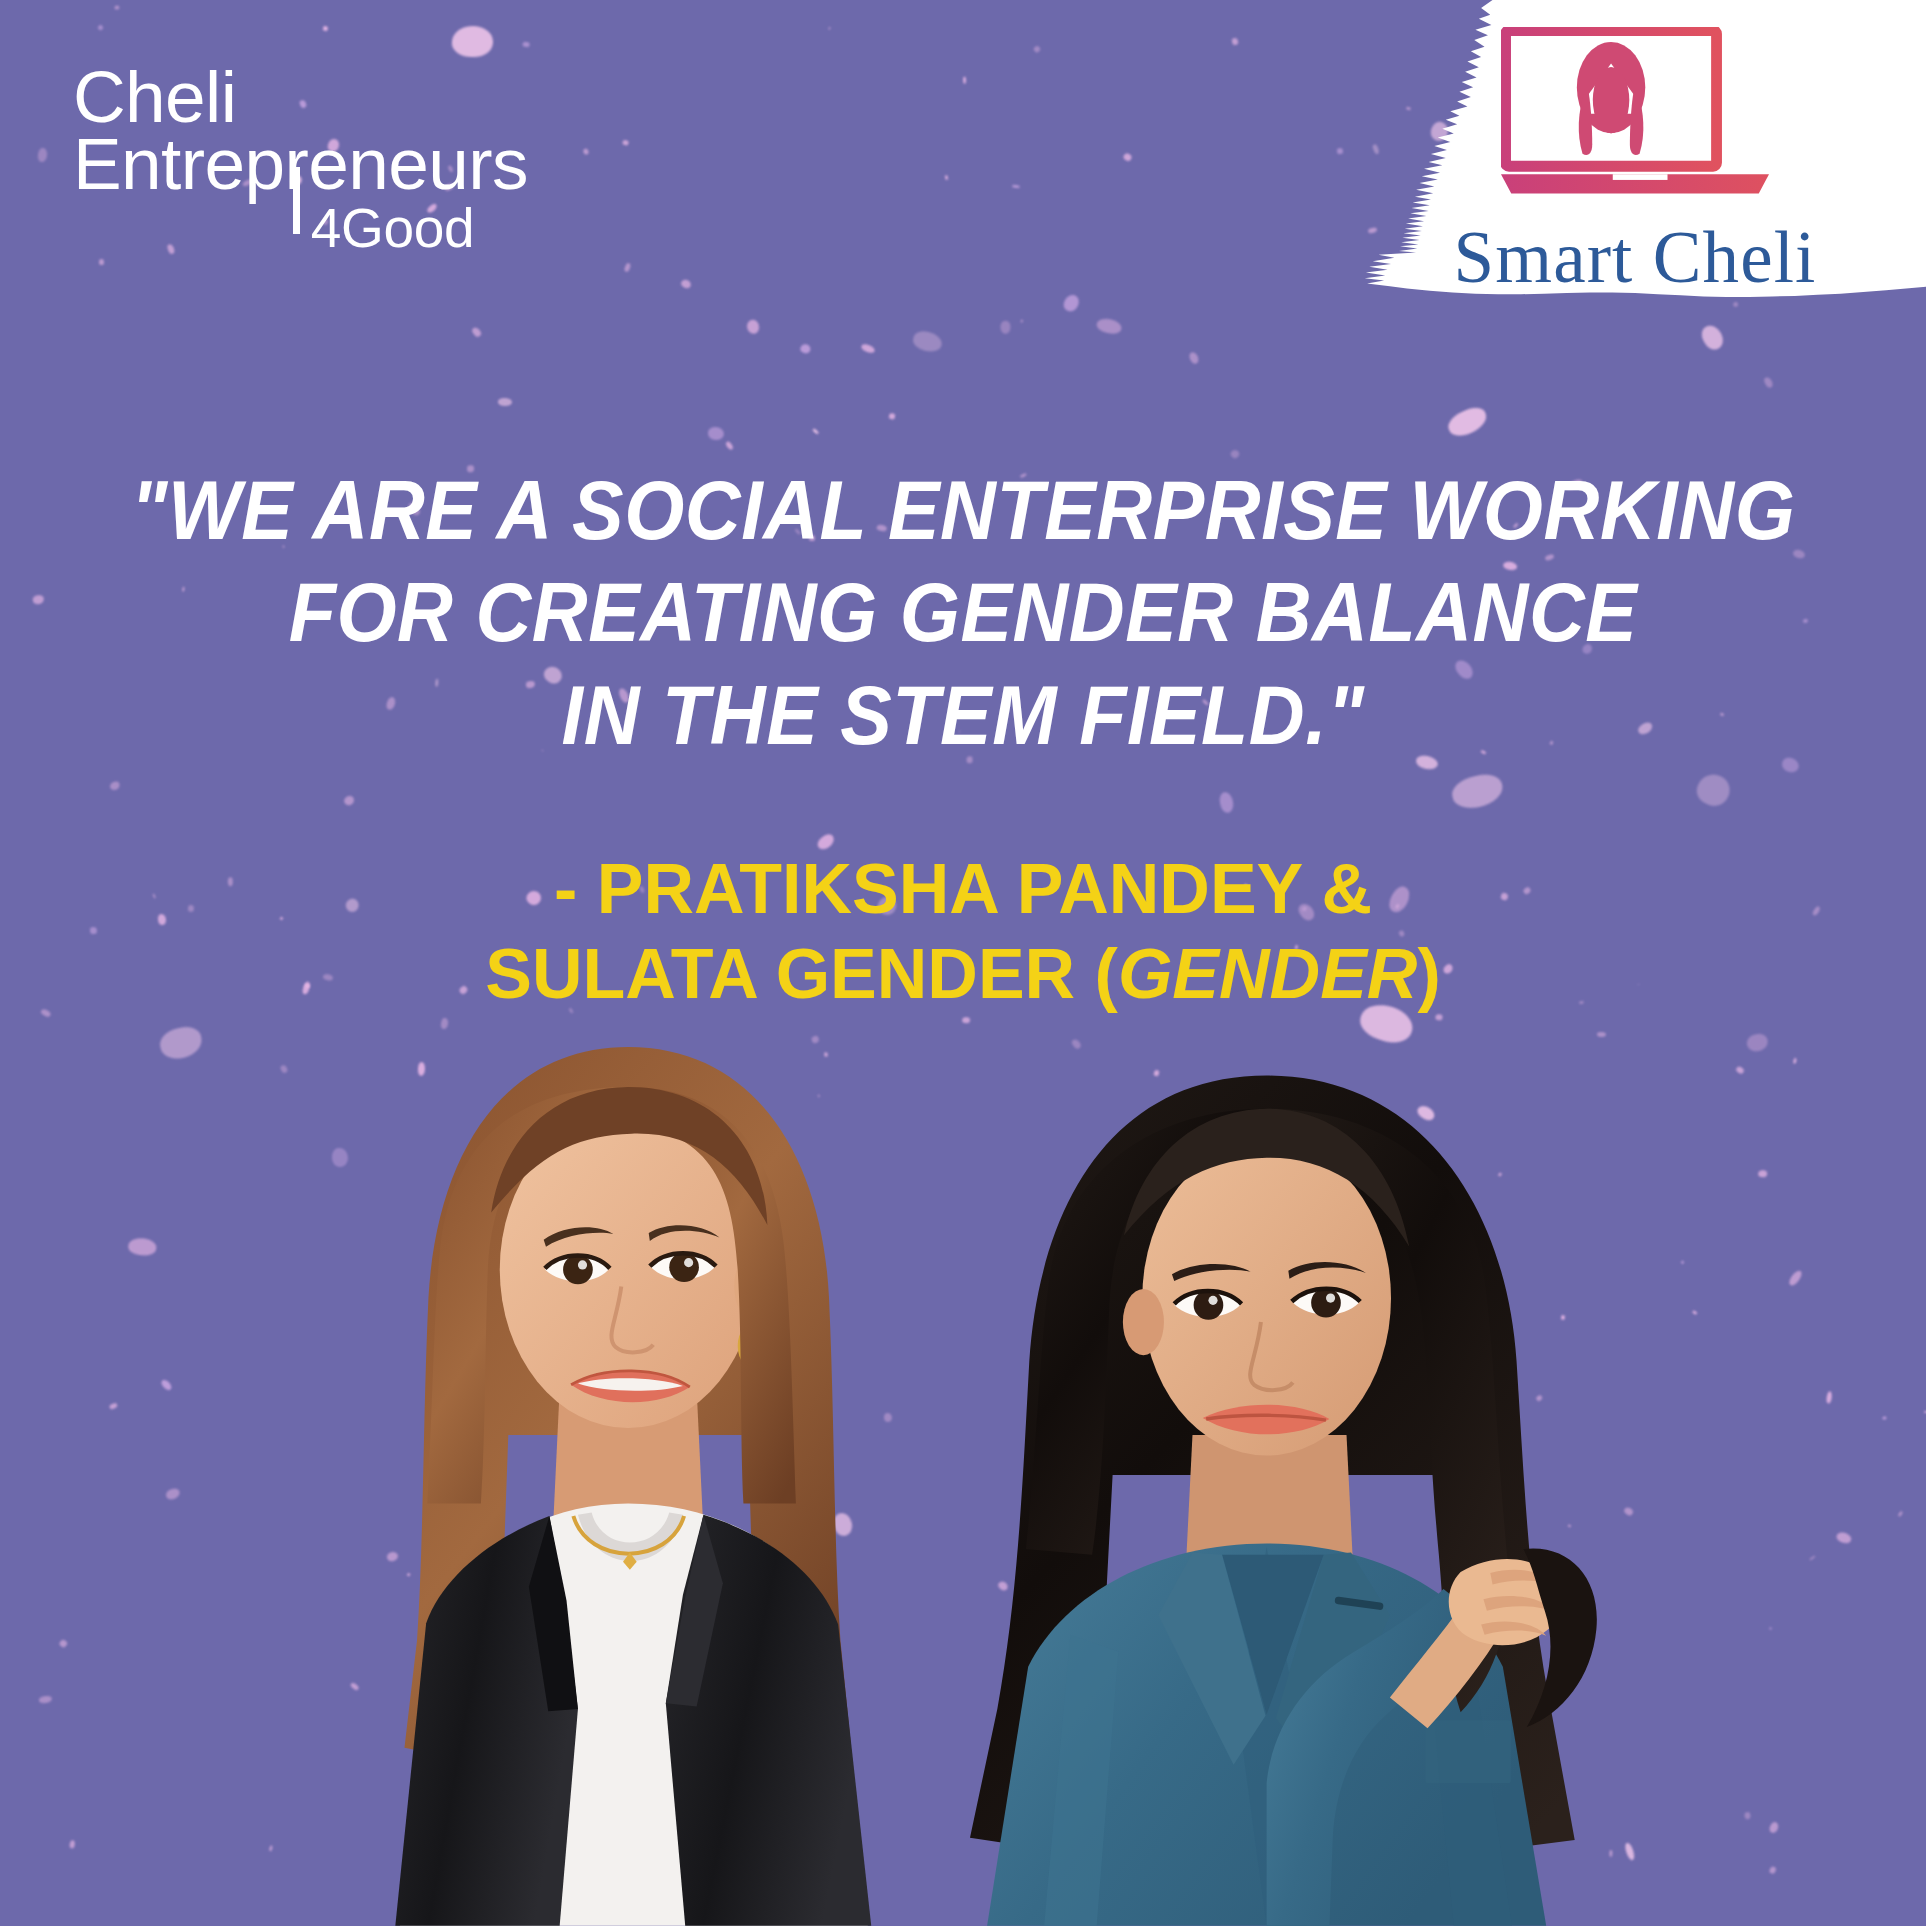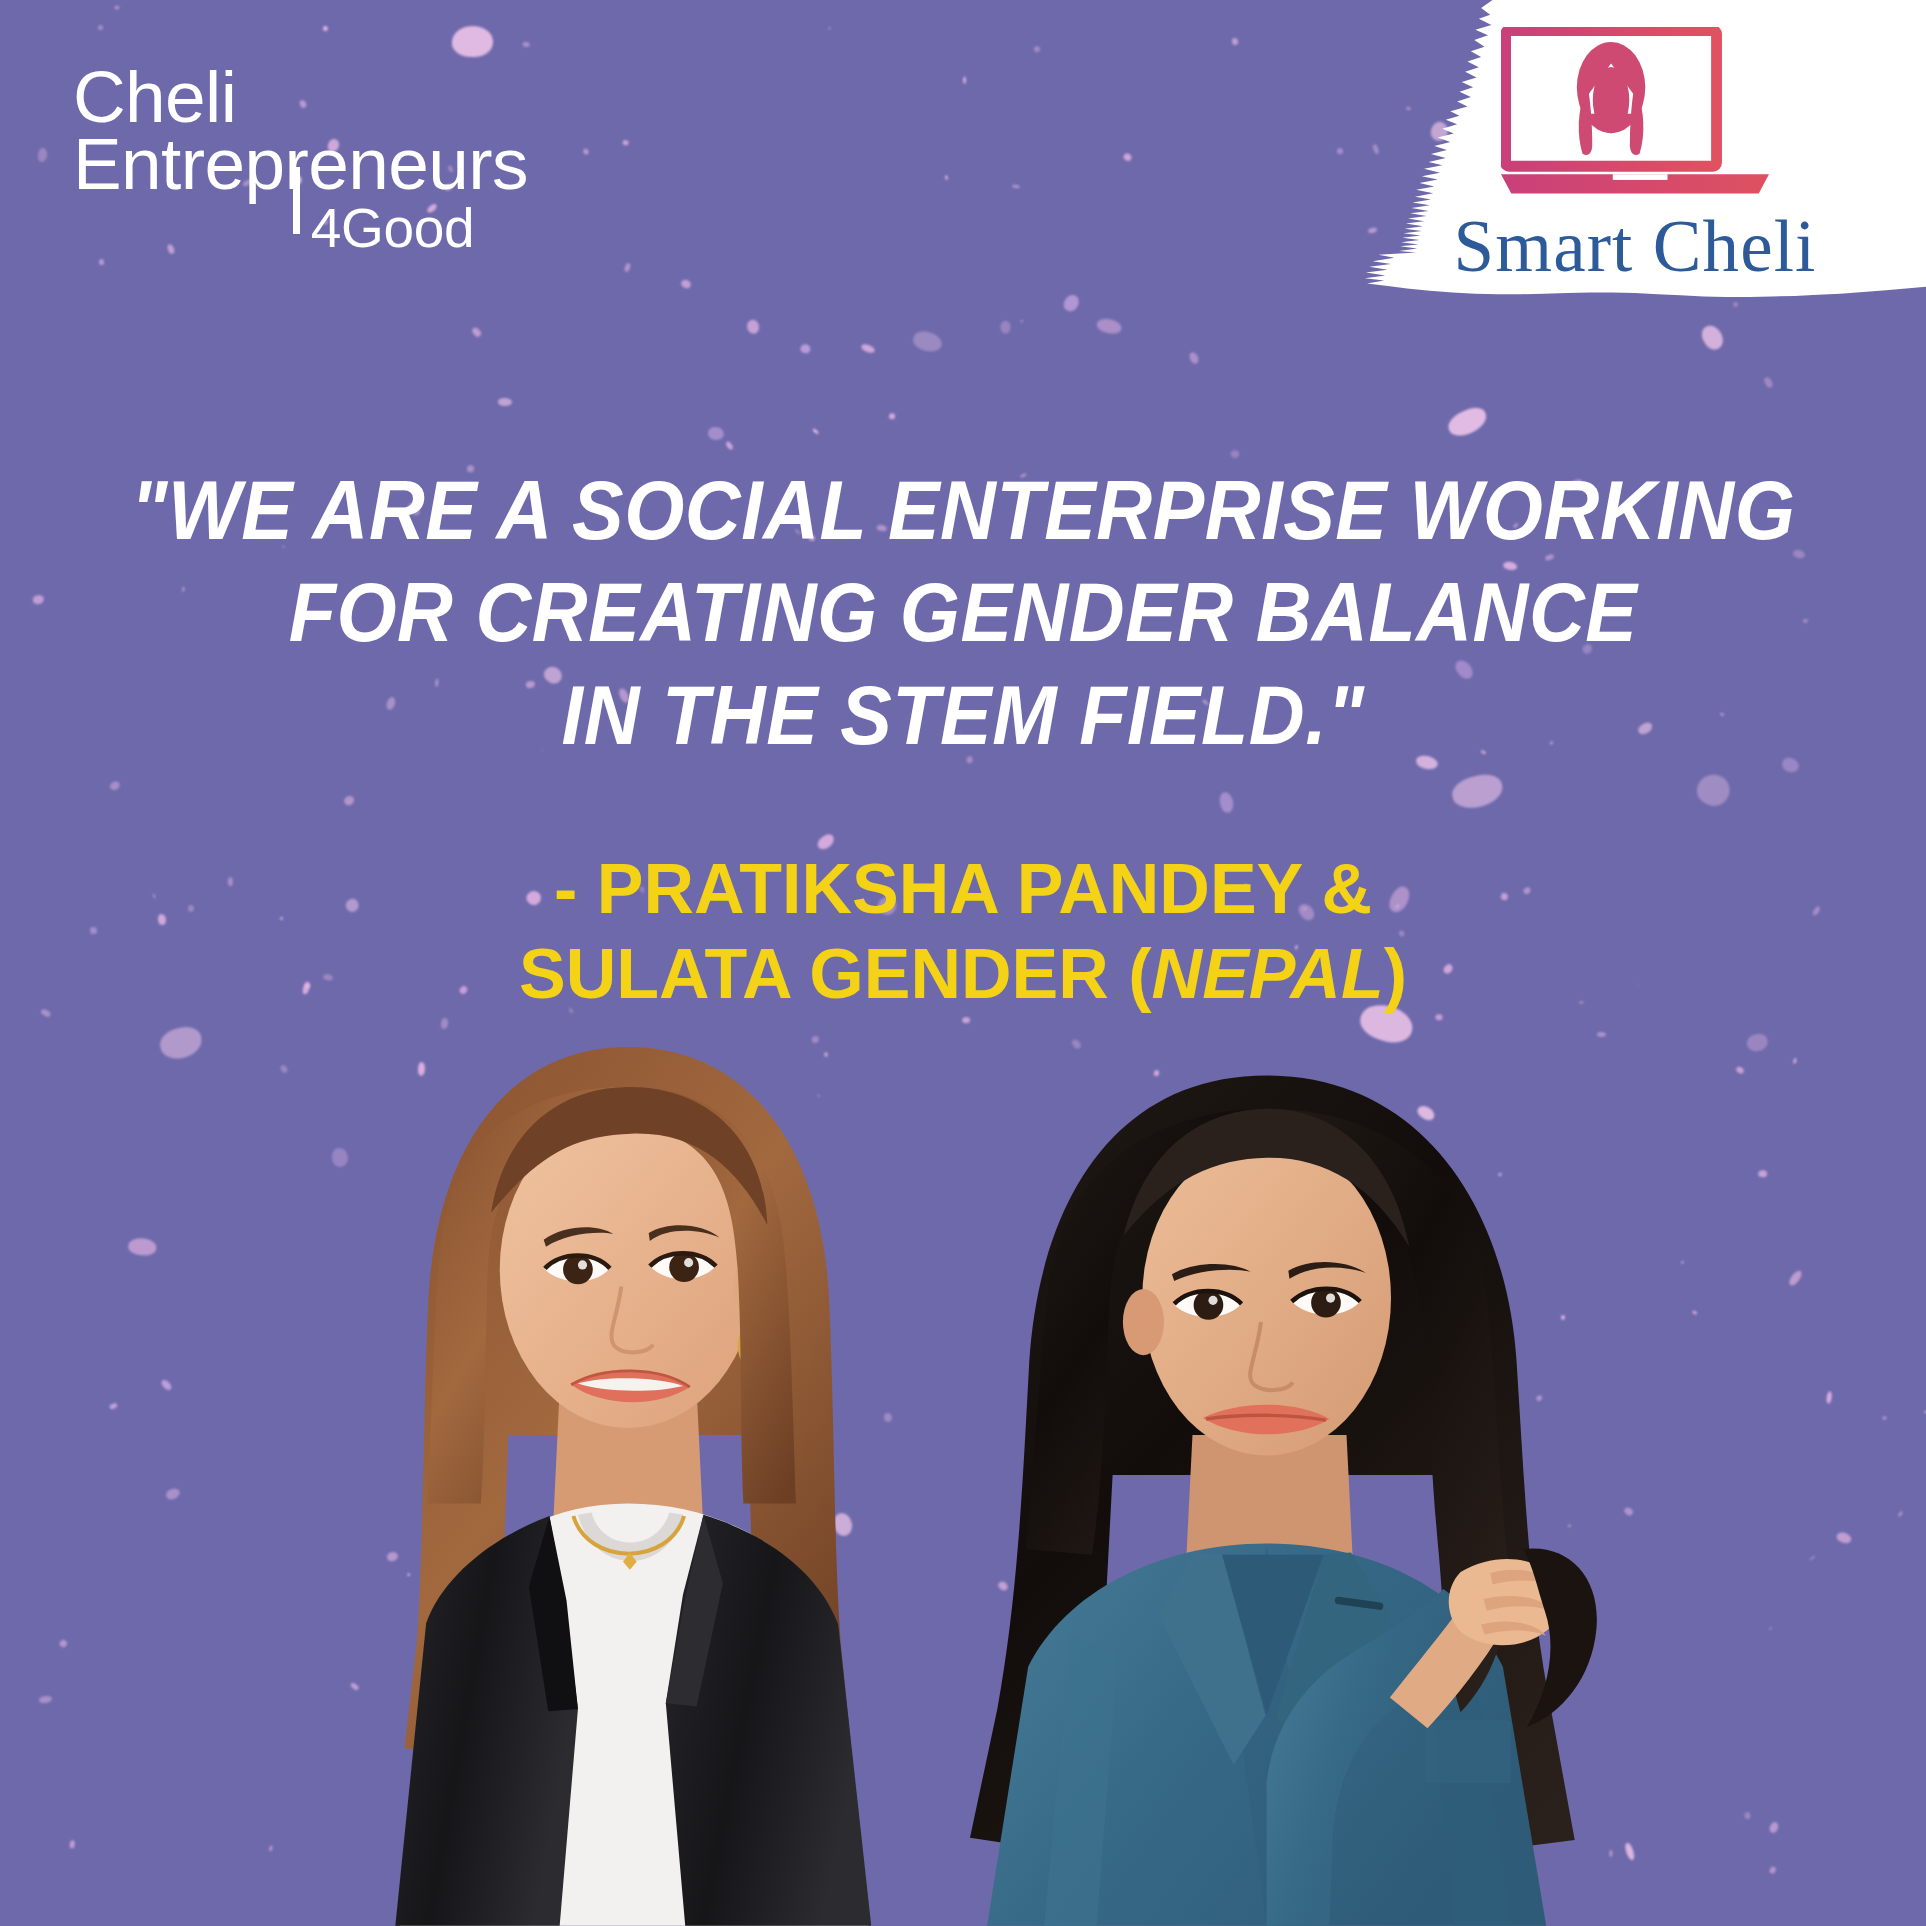--- a/index.html
+++ b/index.html
@@ -42,21 +42,21 @@
   #brush{position:absolute;right:0;top:0;width:616px;height:325px;z-index:25;}
   #brush svg{display:block;width:100%;height:100%;}
   #logoBox{
     position:absolute;right:54px;top:11.4px;width:474px;height:297px;z-index:26;
     display:flex;flex-direction:column;align-items:center;justify-content:flex-start;
   }
   #laptop{width:268px;height:177px;margin-top:16px;}
   #cheliText{
     font-family:"Liberation Serif", serif;
     font-size:73px;color:#2d5a99;letter-spacing:1.1px;
-    margin-top:1px;white-space:nowrap;
+    margin-top:12px;white-space:nowrap;
   }
 
   
   #quote{
     position:absolute;left:0;right:0;top:459px;z-index:30;
     text-align:center;color:#ffffff;
   }
   #quote .qline{
     display:block;
     font-family:"Liberation Sans", sans-serif;
@@ -569,17 +569,17 @@
   </div>
 
   <div id="quote">
     <span class="qline">"WE ARE A SOCIAL ENTERPRISE WORKING</span>
     <span class="qline">FOR CREATING GENDER BALANCE</span>
     <span class="qline">IN THE STEM FIELD."</span>
   </div>
 
   <div id="attrib">
     <span class="aline">- PRATIKSHA PANDEY &amp;</span>
-    <span class="aline"><span>SULATA GENDER (</span><span class="nepal">NEPAL</span><span>)</span></span>
+    <span class="aline"><span>SULATA GENDER (</span><span class="nepal">GENDER</span><span>)</span></span>
   </div>
 
 </div>
 
 
 </body></html>

